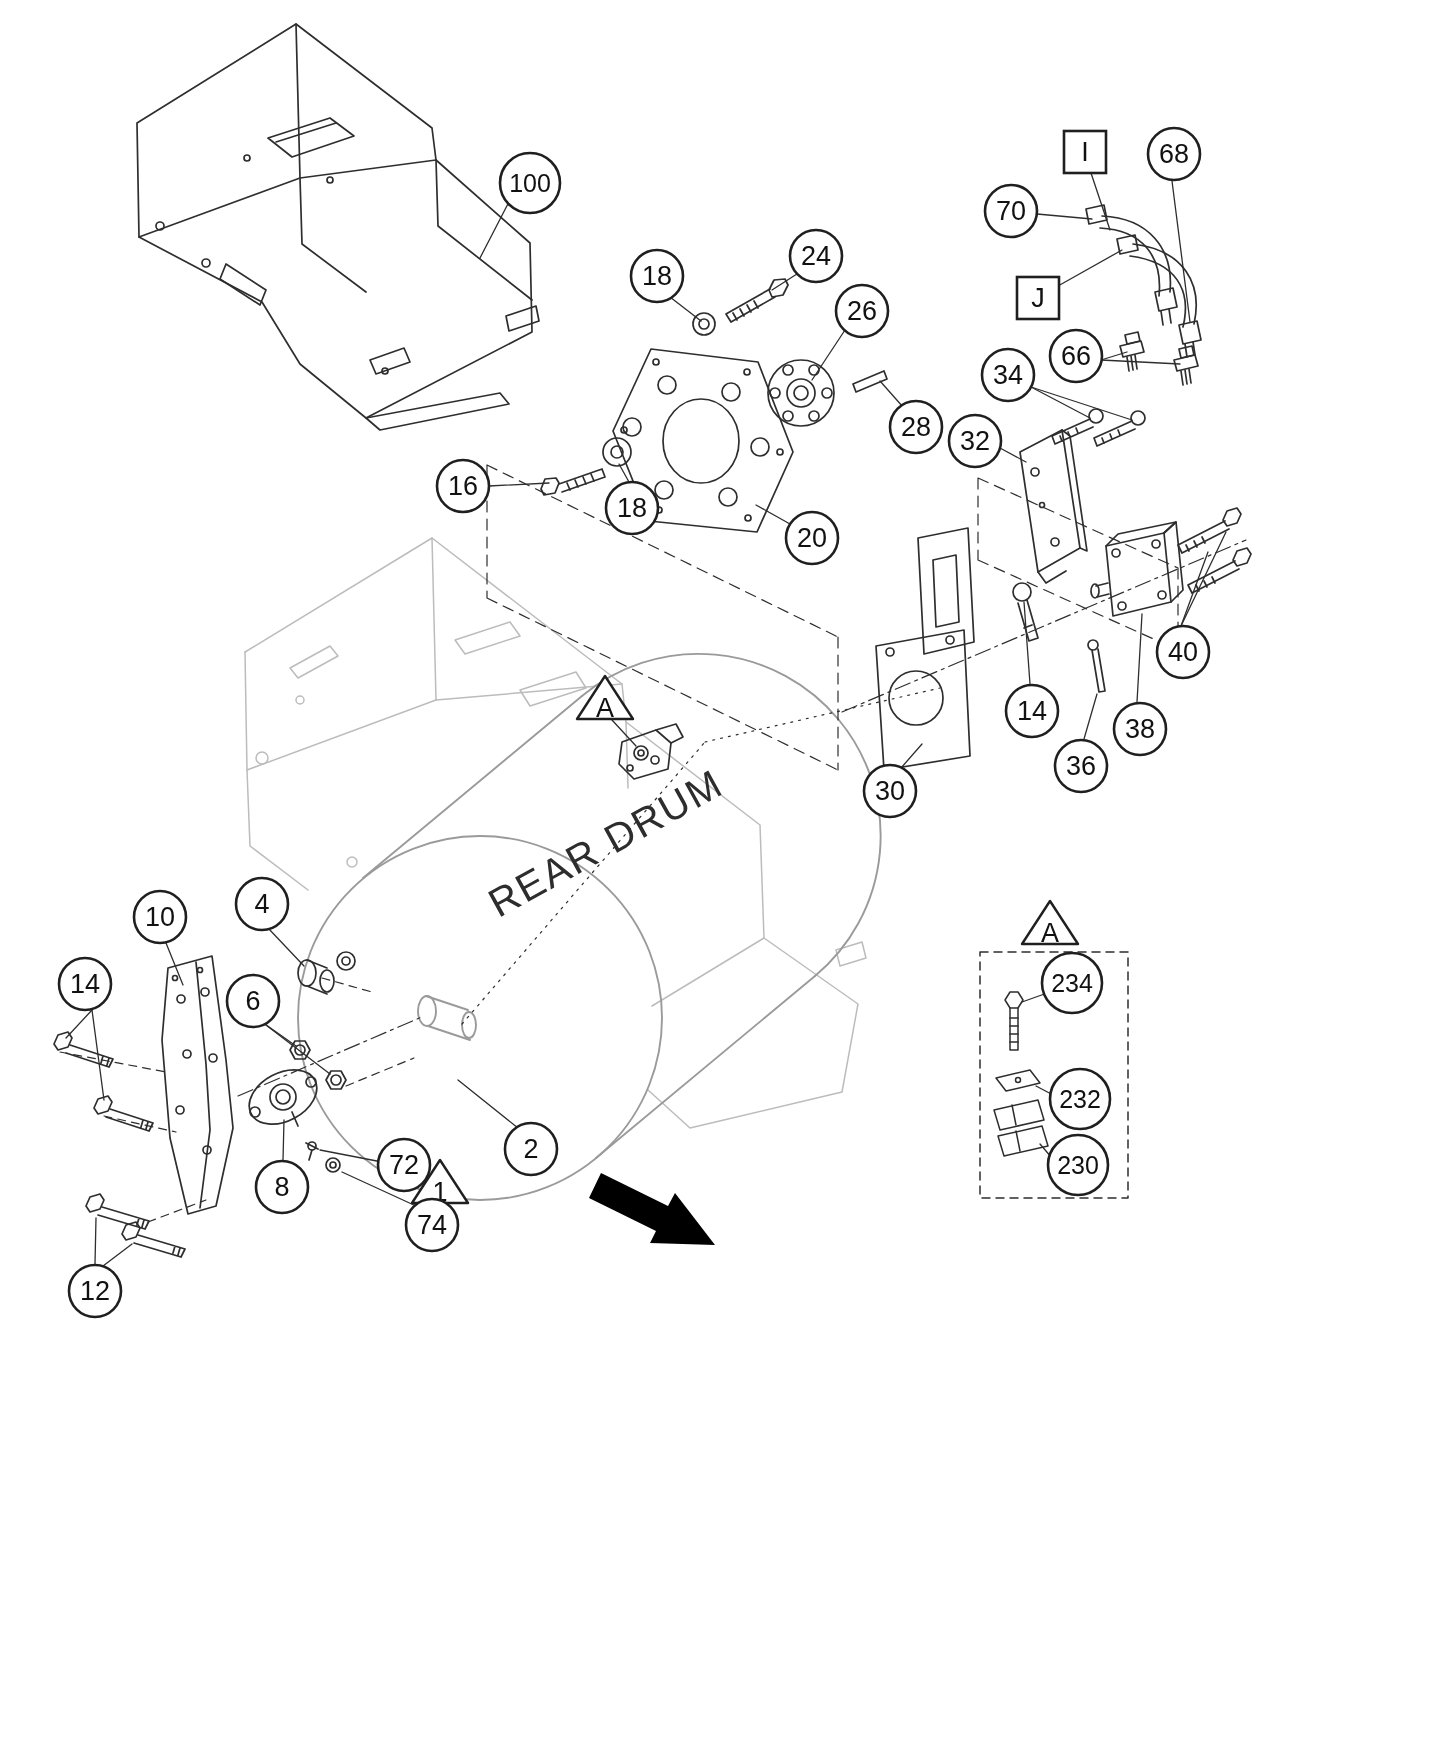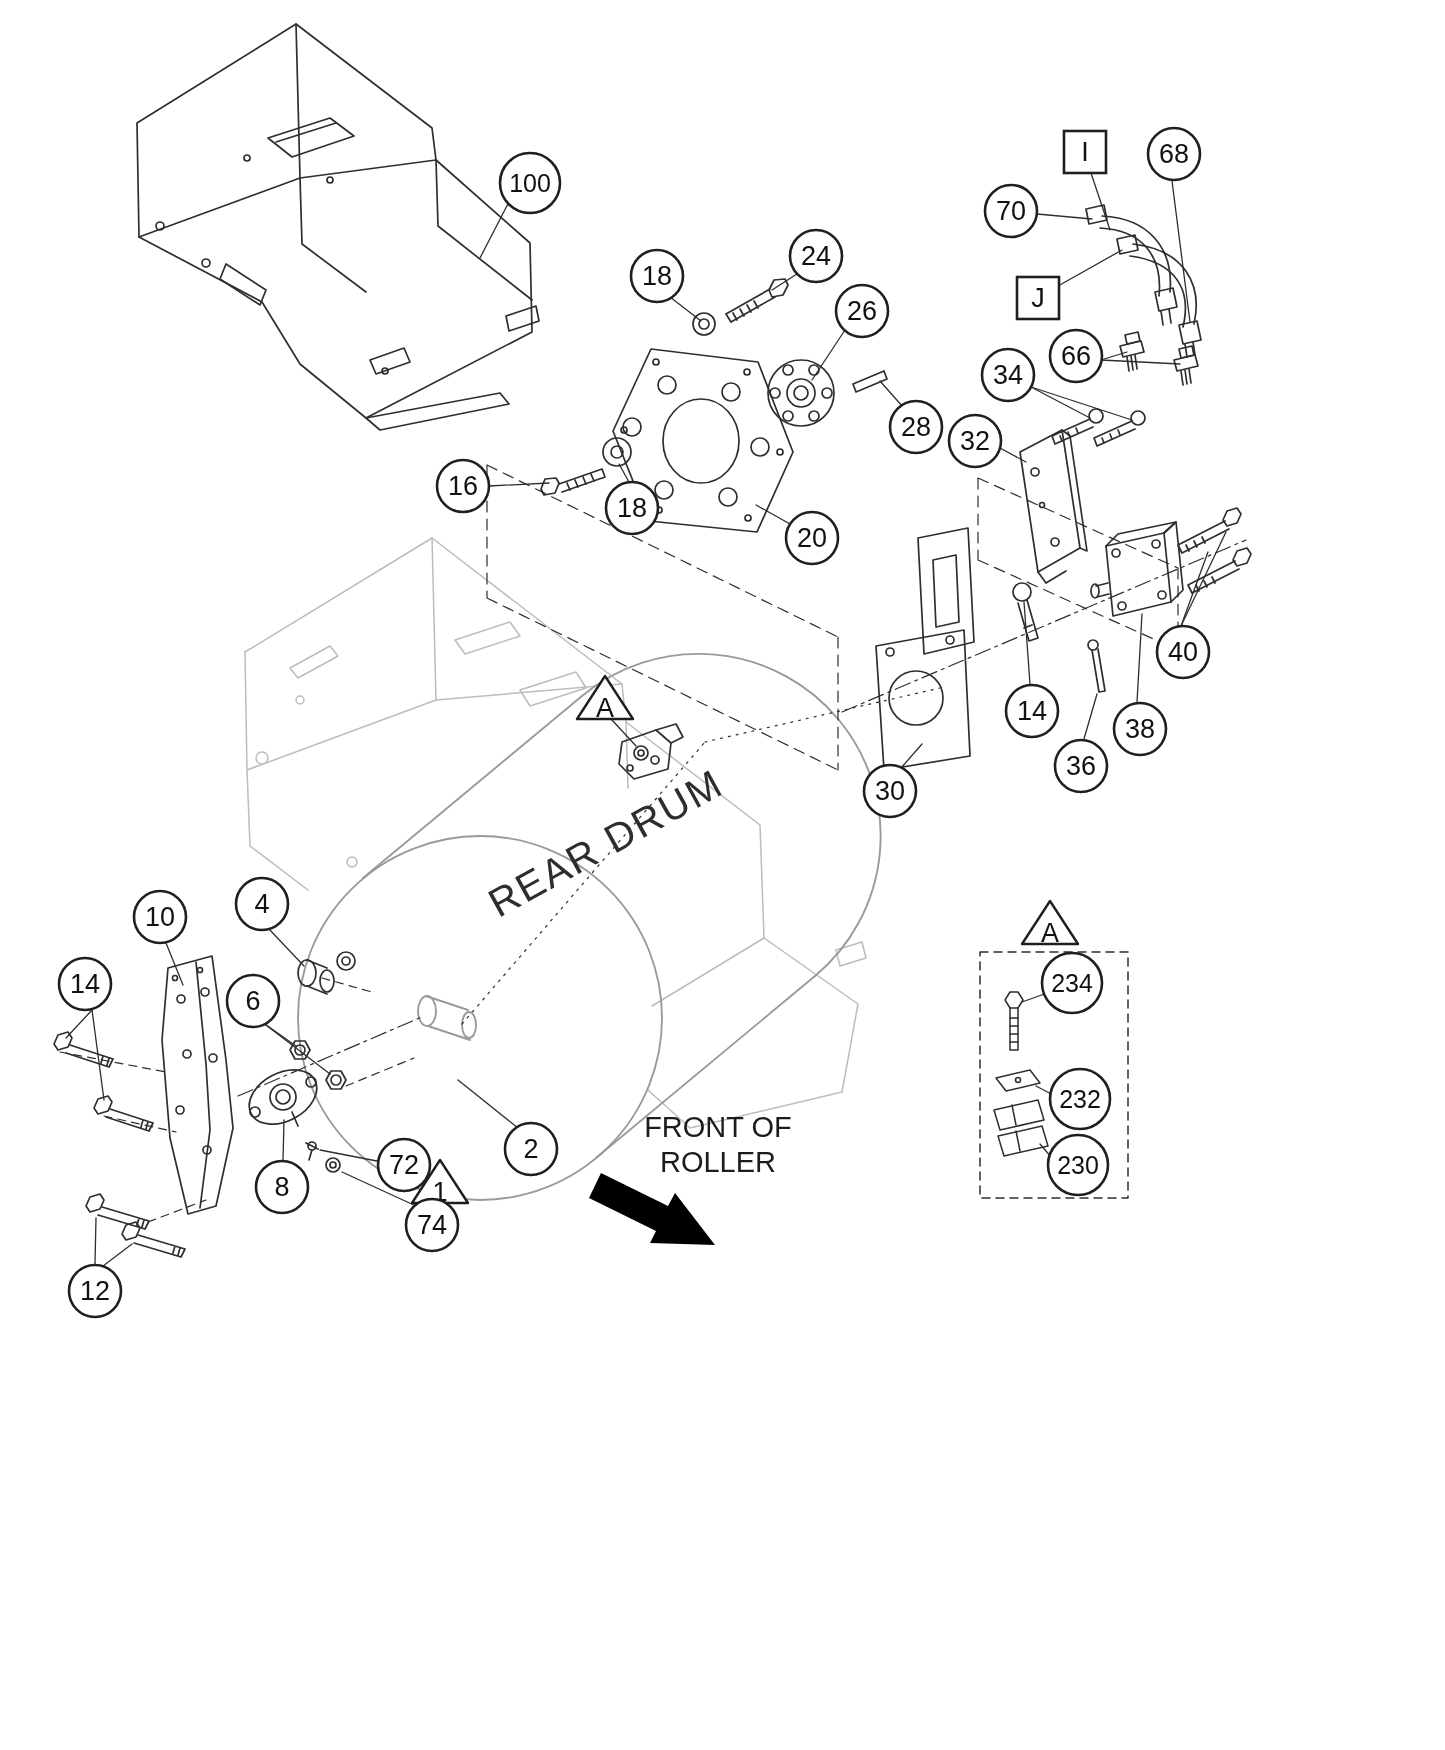--- a/index.html
+++ b/index.html
@@ -436,17 +436,13 @@
           <text x="1080" y="1099" text-anchor="middle" dominant-baseline="central" font-size="25" font-family="&quot;Liberation Sans&quot;, sans-serif" fill="#111">232</text>
         </g>
         <g>
           <circle cx="1078" cy="1165" r="30" fill="#fff" stroke="#1f1f1f" stroke-width="2.6"></circle>
           <text x="1078" y="1165" text-anchor="middle" dominant-baseline="central" font-size="25" font-family="&quot;Liberation Sans&quot;, sans-serif" fill="#111">230</text>
         </g>
       </g>
 </svg>
 
 <div class="rear-drum-label">REAR DRUM</div>
-<div class="front-label">
-  <div>FRONT OF</div>
-  <div>ROLLER</div>
 </div>
-</div>
 
 </body></html>

